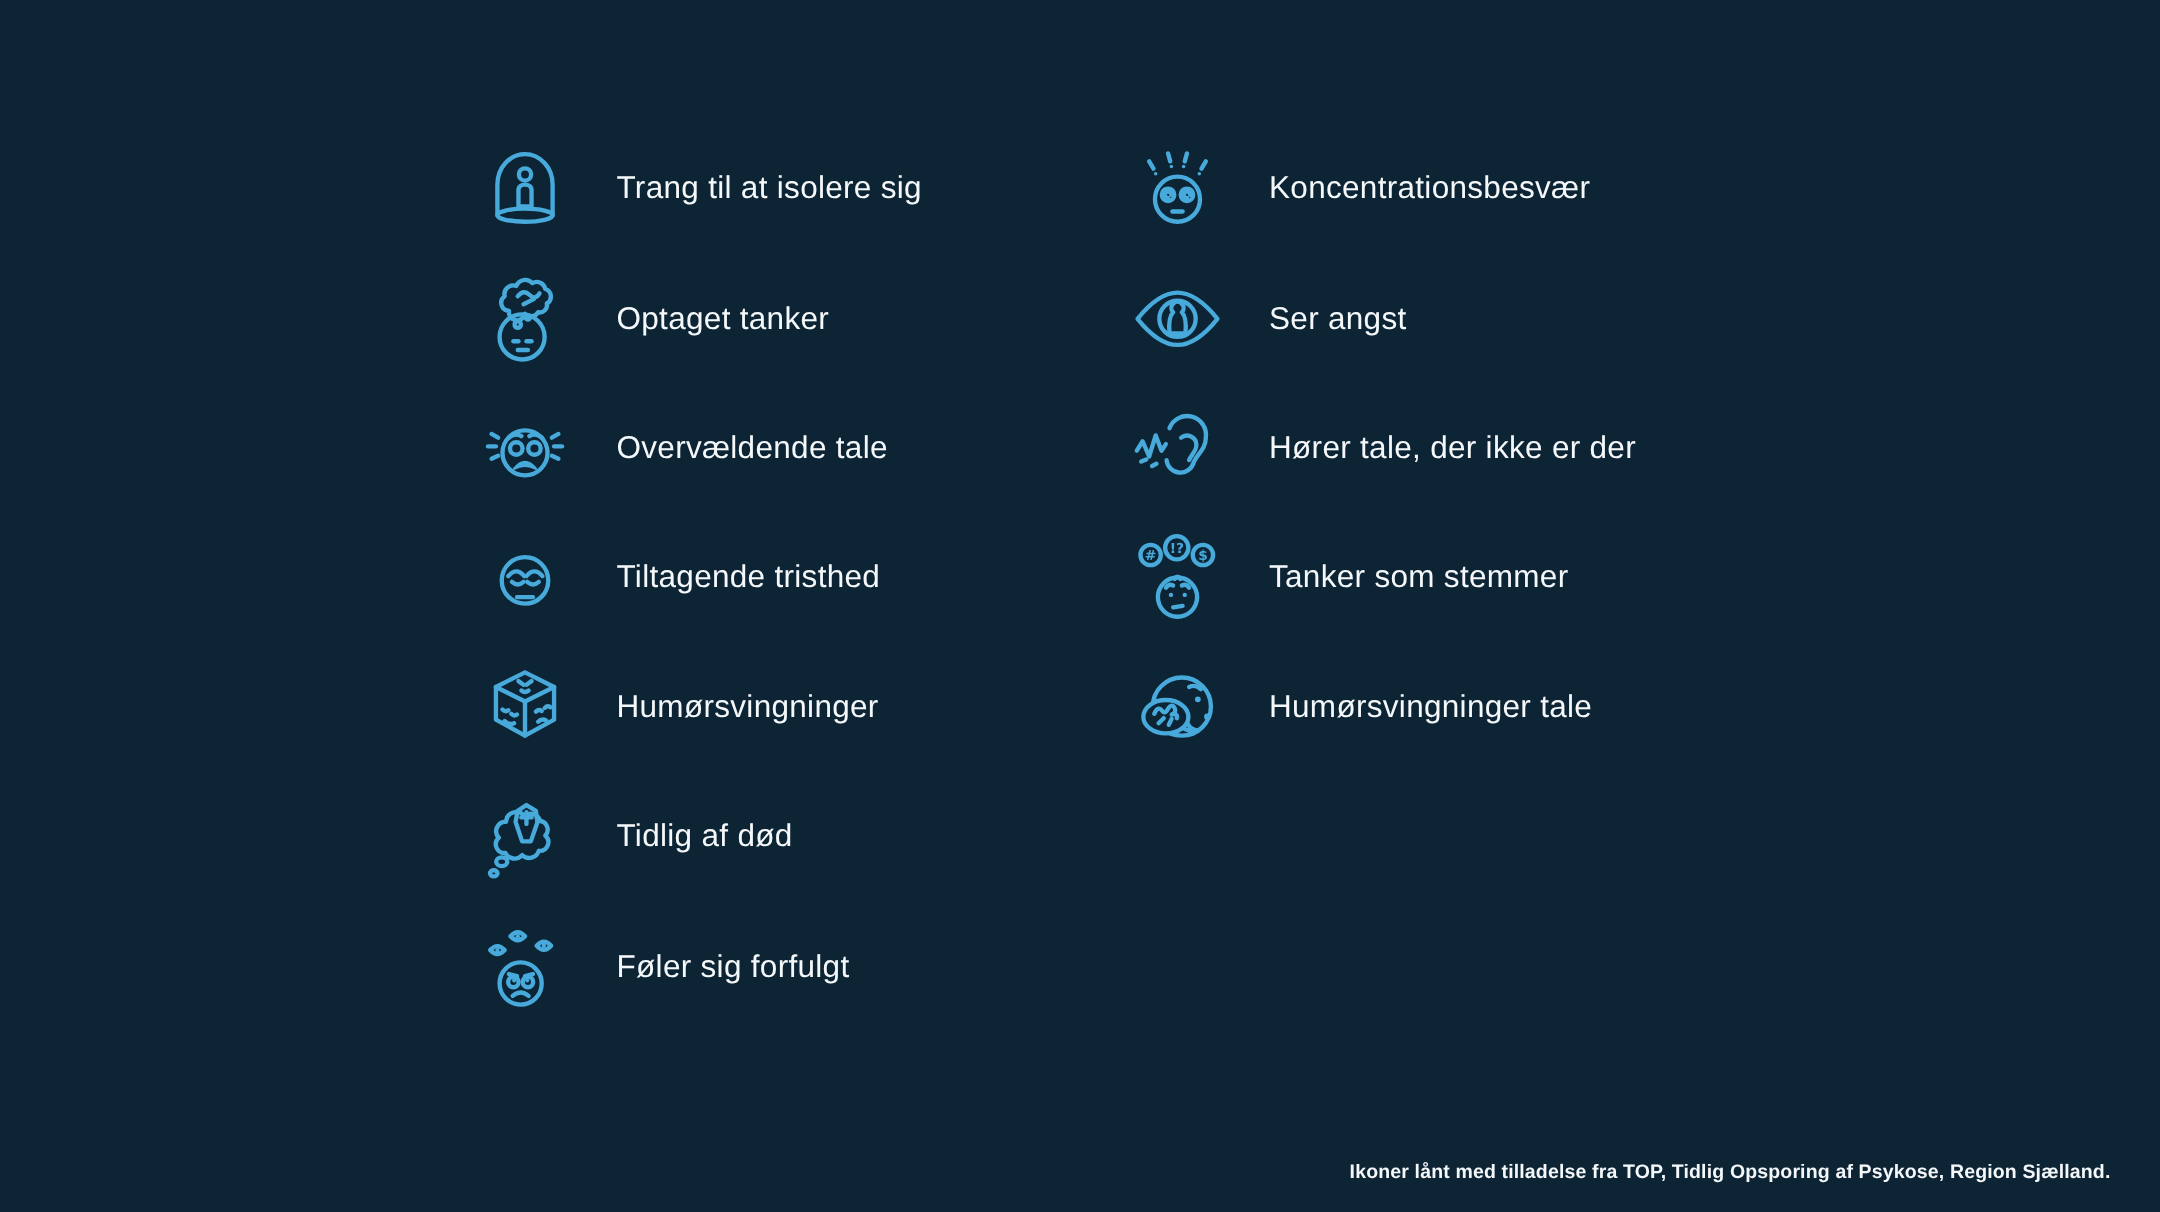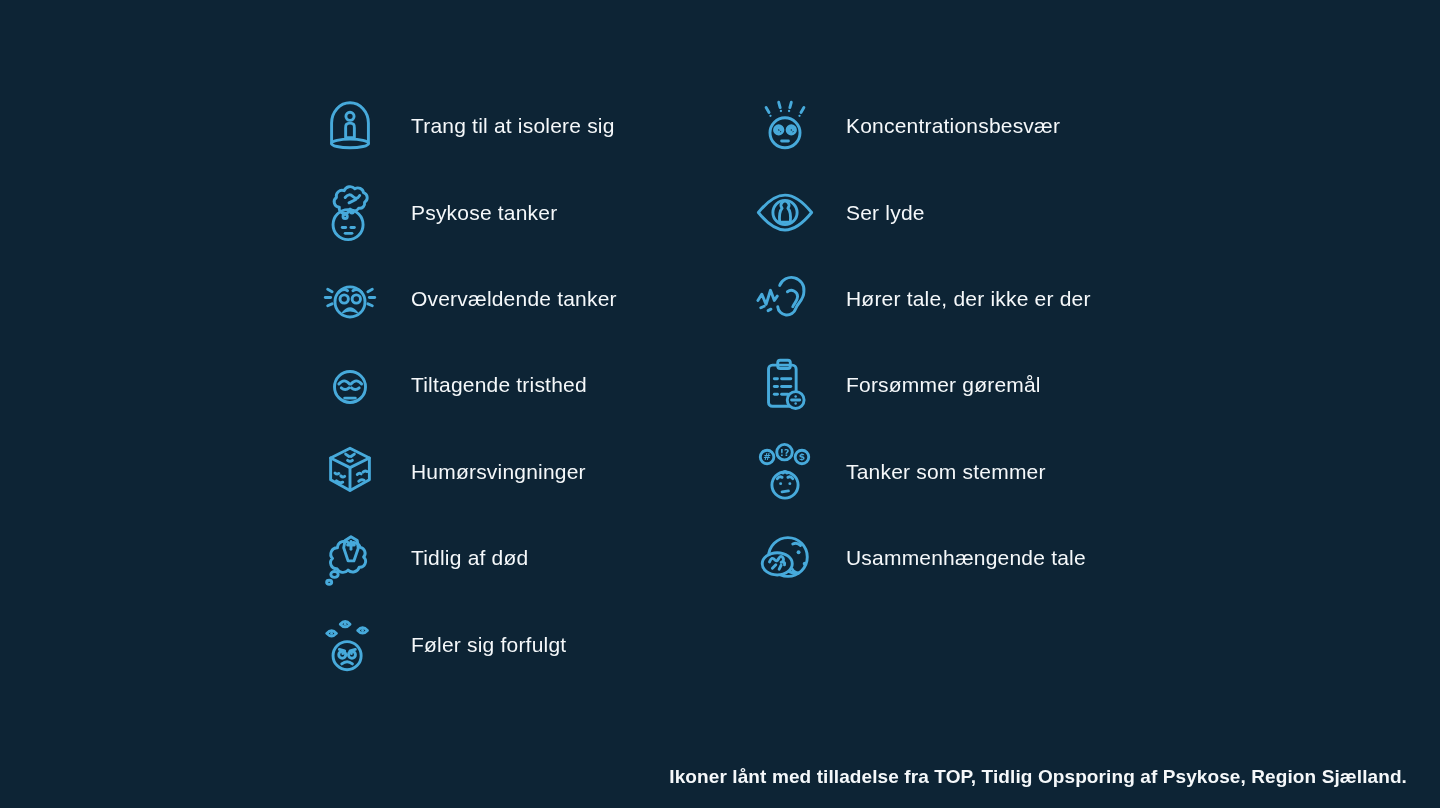--- a/index.html
+++ b/index.html
@@ -17,21 +17,21 @@
   .icon-box svg{width:100%;height:100%;display:block;}
   .icon-box svg *{vector-effect:none;}
   .label{
     margin-left:30px;white-space:nowrap;
     color:var(--text,#f5f8fa);
     font-size:21px;font-weight:500;letter-spacing:0.2px;
   }
   .footer{
     position:absolute;right:33px;bottom:20px;
     color:var(--text,#f5f8fa);
-    font-size:19px;font-weight:700;letter-spacing:0.1px;
+    font-size:13px;font-weight:700;letter-spacing:0.1px;
   }
 </style>
 </head>
 <body>
 
 <div class="slide">
   <div class="col col-left" id="col-left">
       <div class="row">
         <span class="icon-box">
           <svg viewBox="0 0 64 64" fill="none" stroke="currentColor" stroke-width="3" stroke-linecap="round" stroke-linejoin="round">
@@ -50,40 +50,40 @@
             <path d="M21 26 a5.5 5.5 0 0 1 -3 -10 a6 6 0 0 1 8 -7 a6.5 6.5 0 0 1 11 -2 a6 6 0 0 1 9 4 a5.5 5.5 0 0 1 1 10 a5 5 0 0 1 -6 6 a5.5 5.5 0 0 1 -9 1 a5.5 5.5 0 0 1 -11 -2 Z"></path>
             <path d="M27 16 q4 -5 8 -1 t7 -1"></path>
             <path d="M31 21.5 l7 -3.5"></path>
             <circle cx="27" cy="35.5" r="2.2"></circle>
             <circle cx="34" cy="30.5" r="1.5"></circle>
             <path d="M24 47 h3.5"></path>
             <path d="M33 47 h3.5"></path>
             <path d="M27 53 h7"></path>
           </svg>
         </span>
-        <span class="label">Psykose tanker</span>
+        <span class="label">Optaget tanker</span>
       </div>
       <div class="row">
         <span class="icon-box">
           <svg viewBox="0 0 64 64" fill="none" stroke="currentColor" stroke-width="3" stroke-linecap="round" stroke-linejoin="round">
             <circle cx="32" cy="35" r="15.5"></circle>
             <circle cx="26" cy="32" r="4.3"></circle>
             <circle cx="38.5" cy="32" r="4.3"></circle>
             <path d="M20.5 25 q4.5 -4.5 9 -1.5"></path>
             <path d="M35 23.5 q4.5 -3 9 1.5"></path>
             <path d="M24.5 46 Q32 36.5 39.5 46 Q32 42 24.5 46 Z" fill="currentColor" stroke-width="1.6"></path>
             <path d="M9 22 l4.5 2.5"></path>
             <path d="M6.5 30.5 h5.5"></path>
             <path d="M9 39 l4.5 -2"></path>
             <path d="M55 22 l-4.5 2.5"></path>
             <path d="M57.5 30.5 h-5.5"></path>
             <path d="M55 39 l-4.5 -2"></path>
           </svg>
         </span>
-        <span class="label">Overvældende tanker</span>
+        <span class="label">Overvældende tale</span>
       </div>
       <div class="row">
         <span class="icon-box">
           <svg viewBox="0 0 64 64" fill="none" stroke="currentColor" stroke-width="3" stroke-linecap="round" stroke-linejoin="round">
             <circle cx="32" cy="34" r="16"></circle>
             <path d="M20.5 31 q5.5 -6.5 11 0"></path>
             <path d="M23 35 q4 3.5 8 0"></path>
             <path d="M33 31 q5.5 -6.5 11 0"></path>
             <path d="M33.5 35 q4 3.5 8 0"></path>
             <path d="M26.5 45.5 h11"></path>
@@ -168,52 +168,33 @@
         <span class="label">Koncentrationsbesvær</span>
       </div>
       <div class="row">
         <span class="icon-box">
           <svg viewBox="0 0 64 64" fill="none" stroke="currentColor" stroke-width="3" stroke-linecap="round" stroke-linejoin="round">
             <path d="M4.5 31.5 Q19 13.5 32 13.5 Q45 13.5 59.5 31.5 Q45 49.5 32 49.5 Q19 49.5 4.5 31.5 Z"></path>
             <circle cx="32" cy="31.5" r="12.5"></circle>
             <path d="M26.5 41.5 q-1 -11 2.5 -14.5 a4.2 4.2 0 1 1 6 0 q3.5 3.5 2.5 14.5 Z"></path>
           </svg>
         </span>
-        <span class="label">Ser lyde</span>
+        <span class="label">Ser angst</span>
       </div>
       <div class="row">
         <span class="icon-box">
           <svg viewBox="0 0 64 64" fill="none" stroke="currentColor" stroke-width="3" stroke-linecap="round" stroke-linejoin="round">
             <path d="M26.5 18 a13 13 0 0 1 25 6.5 c0 8.5 -6.5 11.5 -8.5 17.5 a9.5 9.5 0 0 1 -18.5 -2"></path>
             <path d="M34.5 24.5 a6.5 6.5 0 0 1 10.5 5 c0 4.5 -3.5 6.5 -5 10.5"></path>
             <path d="M4 33.5 l4 -6.5 4.5 10.5 4.5 -14.5 4 10.5 3 -4.5"></path>
             <path d="M7 41 l3.5 -1.5"></path>
             <path d="M14.5 44 l3 -1.5"></path>
           </svg>
         </span>
         <span class="label">Hører tale, der ikke er der</span>
-      </div>
-      <div class="row">
-        <span class="icon-box">
-          <svg viewBox="0 0 64 64" fill="none" stroke="currentColor" stroke-width="3" stroke-linecap="round" stroke-linejoin="round">
-            <rect x="15" y="11.5" width="28.5" height="42.5" rx="4"></rect>
-            <rect x="24.5" y="6.5" width="13" height="8.5" rx="2.5"></rect>
-            <path d="M21 25.5 h3.2"></path>
-            <path d="M28.5 25.5 h9.5"></path>
-            <path d="M21 33.5 h3.2"></path>
-            <path d="M28.5 33.5 h9.5"></path>
-            <path d="M21 41.5 h3.2"></path>
-            <path d="M28.5 41.5 h6.5"></path>
-            <circle cx="43" cy="47.5" r="8.7" fill="var(--bg,#0d2435)"></circle>
-            <path d="M38.8 47.5 h8.4"></path>
-            <circle cx="43" cy="43.8" r="1.3" fill="currentColor" stroke="none"></circle>
-            <circle cx="43" cy="51.2" r="1.3" fill="currentColor" stroke="none"></circle>
-          </svg>
-        </span>
-        <span class="label">Forsømmer gøremål</span>
       </div>
       <div class="row">
         <span class="icon-box">
           <svg viewBox="0 0 64 64" fill="none" stroke="currentColor" stroke-width="3" stroke-linecap="round" stroke-linejoin="round">
             <circle cx="32" cy="45.5" r="13.5"></circle>
             <path d="M24 39 q2 -3 5 -1.5"></path>
             <path d="M35 37.5 q3 -1.5 5 1.5"></path>
             <circle cx="27.5" cy="44" r="1.5" fill="currentColor" stroke="none"></circle>
             <circle cx="37" cy="44" r="1.5" fill="currentColor" stroke="none"></circle>
             <path d="M29 52.5 l6.5 -1"></path>
@@ -235,17 +216,17 @@
             <path d="M40 17.5 q4.5 -2 8 1.5"></path>
             <circle cx="46" cy="26" r="2" fill="currentColor" stroke="none"></circle>
             <circle cx="52.5" cy="38" r="2.2" fill="currentColor" stroke="none"></circle>
             <ellipse cx="24" cy="38" rx="15.5" ry="11.5" fill="var(--bg,#0d2435)"></ellipse>
             <path d="M36 46 q5.5 3 10 1.5 q-5 -0.5 -6.5 -4"></path>
             <path d="M16 36 q2.5 -6 5.5 -2 q2 2.5 4 -1.5 q2.5 -4 4.5 -0.5 q1.5 3 -2 4.5 q4.5 -1 3.5 2.5"></path>
             <path d="M19 42.5 l3.5 -3.5"></path>
             <path d="M26 43.5 l2 -4"></path>
           </svg>
         </span>
-        <span class="label">Usammenhængende tale</span>
+        <span class="label">Humørsvingninger tale</span>
       </div>
     </div>
   <div class="footer">Ikoner lånt med tilladelse fra TOP, Tidlig Opsporing af Psykose, Region Sjælland.</div>
 </div>
 
 </body></html>

